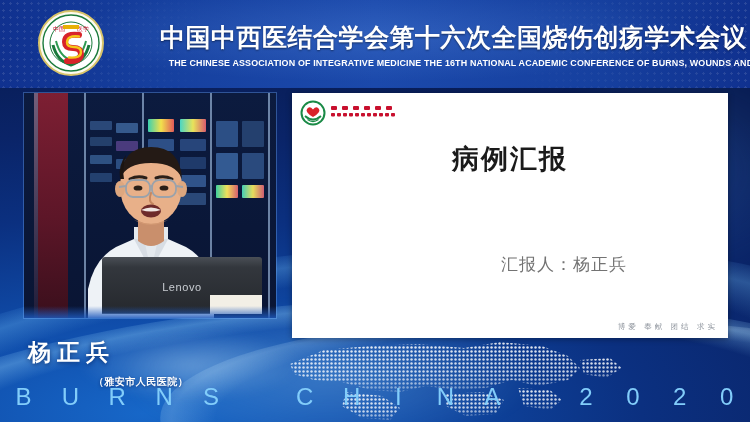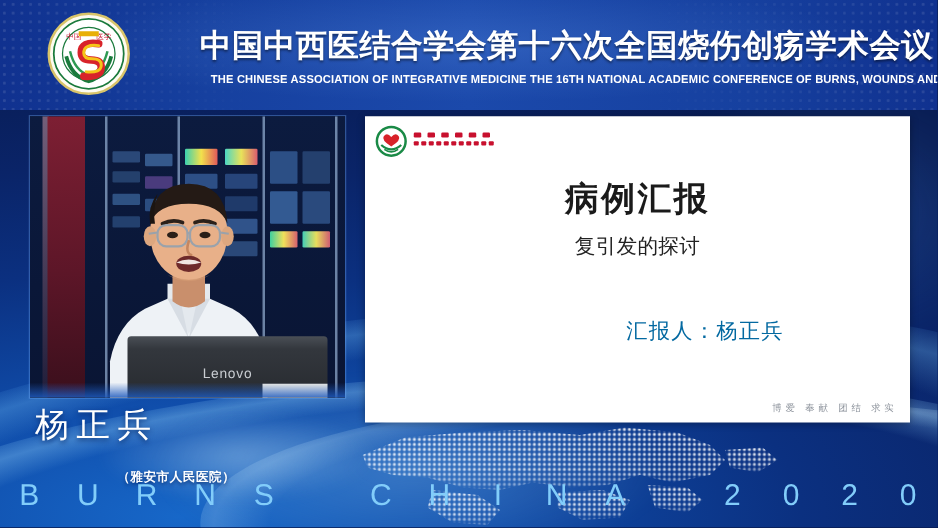--- a/index.html
+++ b/index.html
@@ -59,46 +59,46 @@
     background:#0a1430;box-shadow:0 0 0 1px rgba(120,180,255,.35);}
   .vid-bg{position:absolute;inset:0;
     background:linear-gradient(180deg,#0c1b3f 0%,#0a1738 60%,#0a1534 100%);}
   .vid-red{position:absolute;left:14px;top:0;width:30px;height:225px;
     background:linear-gradient(180deg,#7d1f33 0%,#5d1628 55%,#3a0f1c 100%);}
   .vid-redglow{position:absolute;left:10px;top:0;width:5px;height:225px;
     background:linear-gradient(180deg,rgba(200,150,170,.55),rgba(120,60,80,.2));}
   .vid-col{position:absolute;top:0;width:2px;height:225px;background:rgba(190,220,255,.55);}
   .scr{position:absolute;border-radius:1px;}
   .person{position:absolute;left:62px;top:28px;width:130px;height:200px;}
-  .laptop{position:absolute;left:78px;top:176px;width:160px;height:57px;
+  .laptop{position:absolute;left:78px;top:164px;width:160px;height:57px;
     background:linear-gradient(180deg,#4a4f56 0%,#33373d 18%,#25282d 100%);
     border-radius:3px 3px 0 0;box-shadow:0 -1px 0 rgba(255,255,255,.22) inset;}
   .laptop-brand{position:absolute;left:0;top:24px;width:160px;text-align:center;
     color:#c9cdd2;font-size:11px;letter-spacing:.6px;}
   .laptop-paper{position:absolute;left:108px;top:38px;width:52px;height:19px;background:#f2efe6;}
   .vid-bottom{position:absolute;left:0;bottom:0;width:252px;height:12px;
     background:linear-gradient(180deg,rgba(20,60,140,.0),rgba(30,90,190,.85));}
 
   
   .slide{position:absolute;left:292px;top:93px;width:436px;height:245px;background:#ffffff;
     box-shadow:0 1px 6px rgba(0,0,0,.35);}
   .slide-logo{position:absolute;left:8px;top:7px;width:120px;height:26px;}
   .slide-title{position:absolute;left:0;top:48px;width:436px;text-align:center;
     color:#1a1a1a;font-size:27px;font-weight:bold;letter-spacing:2px;}
   .slide-sub{position:absolute;left:34px;top:92px;width:368px;text-align:center;
     color:#222;font-size:16.5px;line-height:25px;letter-spacing:.2px;}
   .slide-presenter{position:absolute;left:0;top:160px;width:436px;
     text-align:center;padding-left:108px;box-sizing:border-box;
-    color:#0369a1;font-size:17px;letter-spacing:1px;}
+    color:#737373;font-size:17px;letter-spacing:1px;}
   .slide-footer{position:absolute;right:10px;bottom:6px;
     color:#8d939c;font-size:7.5px;letter-spacing:3px;font-family:"DejaVu Serif",serif;}
 
   
-  .id-name{position:absolute;left:28px;top:322px;
-    color:#ffffff;font-size:27px;font-weight:normal;letter-spacing:6px;
+  .id-name{position:absolute;left:28px;top:337px;
+    color:#ffffff;font-size:23px;font-weight:bold;letter-spacing:6px;
     text-shadow:0 1px 4px rgba(0,30,90,.75);}
   .id-org{position:absolute;left:36px;top:355px;width:210px;text-align:center;
     color:#ffffff;font-size:14.5px;font-weight:bold;letter-spacing:.5px;
     text-shadow:0 1px 3px rgba(0,30,90,.7);}
   .id-org2{position:absolute;left:36px;top:375px;width:210px;text-align:center;
     color:#ffffff;font-size:10px;font-weight:bold;letter-spacing:.5px;
     text-shadow:0 1px 3px rgba(0,30,90,.7);}
 
   
   .wm{position:absolute;bottom:8px;left:0;width:750px;height:34px;
@@ -268,21 +268,20 @@
             <rect x="73" y="13" width="4" height="3.4" rx=".8"></rect>
           <rect x="79" y="13" width="4" height="3.4" rx=".8"></rect>
             <rect x="85" y="13" width="4" height="3.4" rx=".8"></rect>
           <rect x="91" y="13" width="4" height="3.4" rx=".8"></rect>
         </g>
       </svg>
     </div>
 
     <div class="slide-title">病例汇报</div>
     <div class="slide-sub">
-      <div>复引发的探讨</div>
     </div>
     <div class="slide-presenter">汇报人：杨正兵</div>
     <div class="slide-footer">博爱 奉献 团结 求实</div>
   </div>
 
   <div class="id-name">杨正兵</div>
   <div class="id-org2">（雅安市人民医院）</div>
 
   <div class="wm" id="wm">
       <span style="width: 46.875px; color: rgb(130, 205, 250);">B</span>

